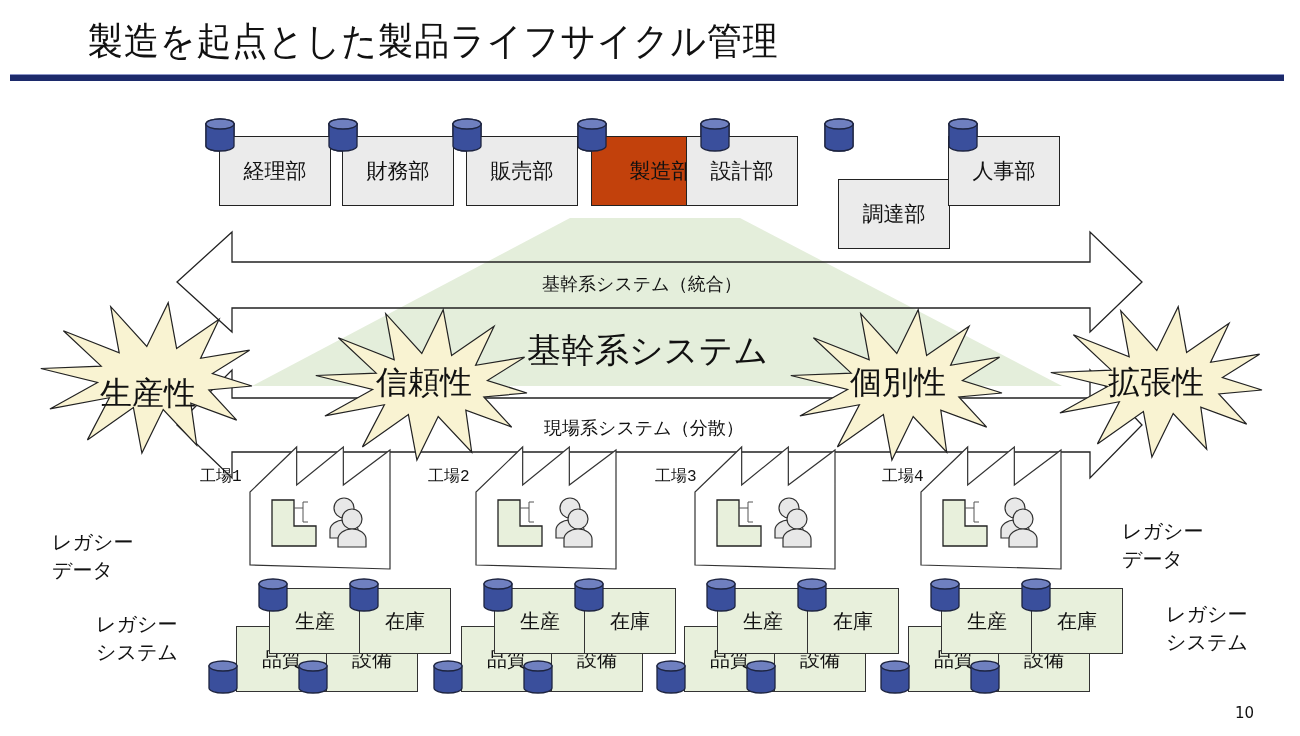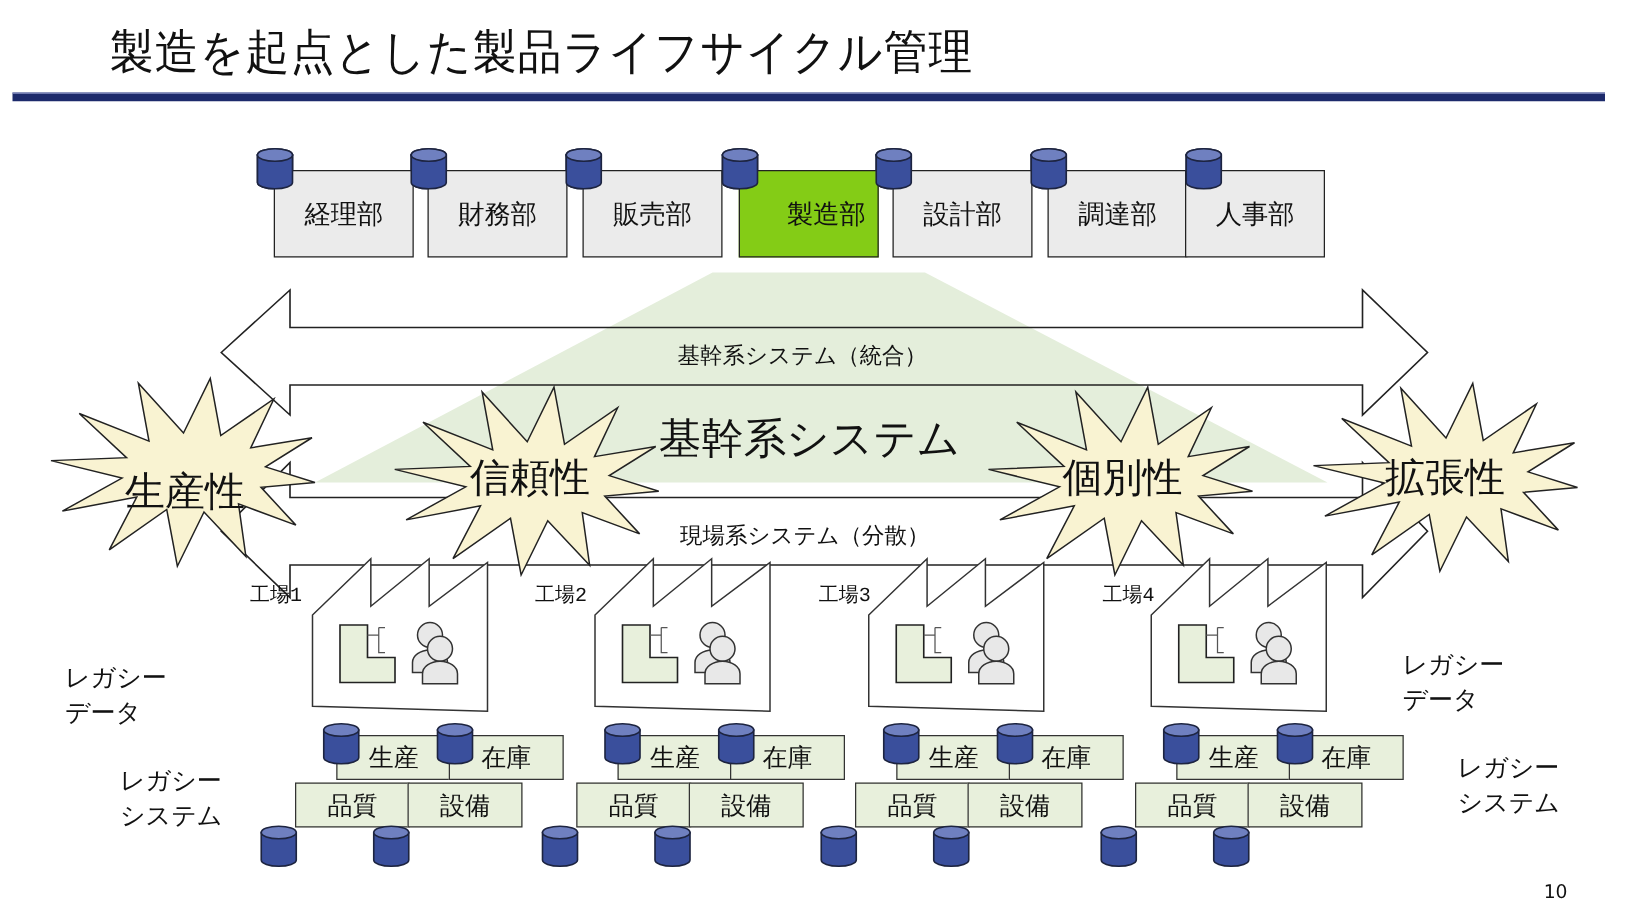--- a/index.html
+++ b/index.html
@@ -5,28 +5,28 @@
   html, body { margin: 0; padding: 0; background: #ffffff; }
   body { width: 1300px; height: 736px; position: relative; overflow: hidden;
          font-family: "DejaVu Sans", "Liberation Sans", sans-serif; color: #111; }
   .title { position: absolute; left: 88px; top: 16px; font-size: 38px; letter-spacing: 1px;
            transform: scaleX(0.92); transform-origin: left top; white-space: nowrap; }
   .title-rule { position: absolute; left: 10px; top: 74px; width: 1274px; height: 6px; background: #1c2a6b; border-top: 1px solid #8c95c8; }
   svg.diagram { position: absolute; left: 0; top: 0; }
   .dept { position: absolute; top: 136px; width: 112px; height: 70px; border: 1.5px solid #222;
           background: #ebebeb; box-sizing: border-box; display: flex; align-items: center; justify-content: center;
           font-size: 21px; }
-  .dept.highlight { background: #84cc16; padding-left: 28px; }
+  .dept.highlight { background: #c2410c; padding-left: 28px; }
   .lbl { position: absolute; white-space: nowrap; }
   .arrow-label { font-size: 18px; }
   .platform-label { font-size: 34px; }
   .burst-label { font-size: 32px; }
   .factory-label { font-size: 16px; font-family: Liberation Mono, monospace; }
   .side-label { font-size: 20px; line-height: 28px; white-space: pre-line; }
-  .sys-box { position: absolute; width: 92px; height: 36px; background: #e8f0dc; border: 1.5px solid #333;
+  .sys-box { position: absolute; width: 92px; height: 66px; background: #e8f0dc; border: 1.5px solid #333;
              box-sizing: border-box; font-size: 20px; display: flex; align-items: center; justify-content: center; }
   .page-num { position: absolute; right: 46px; top: 704px; font-size: 15px; text-align: right; }
 </style>
 </head>
 <body>
 
 <div class="title">製造を起点とした製品ライフサイクル管理</div>
 <div class="title-rule"></div>
 
 <svg class="diagram" id="diagram" width="1300" height="736">
@@ -128,24 +128,24 @@
     </div>
     <div class="dept" style="left: 342px;">
       <span>財務部</span>
     </div>
     <div class="dept" style="left: 466px;">
       <span>販売部</span>
     </div>
     <div class="dept highlight" style="left: 591px;">
       <span>製造部</span>
     </div>
-    <div class="dept" style="left: 714px;">
+    <div class="dept" style="left: 686px;">
       <span>設計部</span>
     </div>
-    <div class="dept" style="left: 838px;">
+    <div class="dept" style="left: 838px; margin-top: 43px;">
       <span>調達部</span>
     </div>
     <div class="dept" style="left: 948px;">
       <span>人事部</span>
     </div>
   </div>
 
 <div class="lbl arrow-label" style="left:542px;top:272px;">基幹系システム（統合）</div>
 <div class="lbl platform-label" style="left:527px;top:328px;">基幹系システム</div>
 <div class="lbl arrow-label" style="left:544px;top:416px;">現場系システム（分散）</div>

